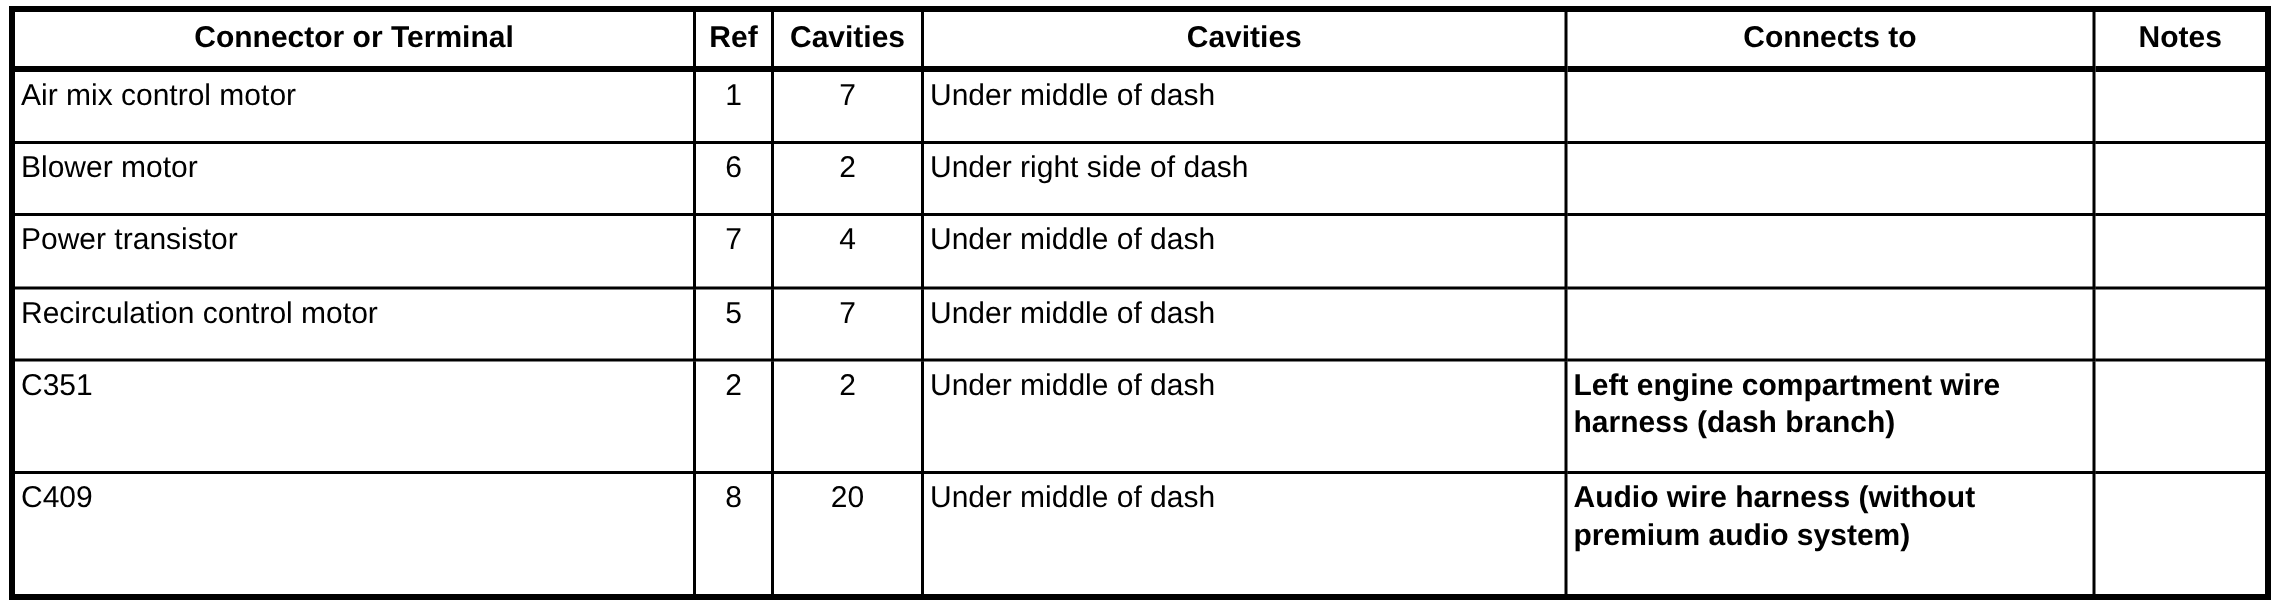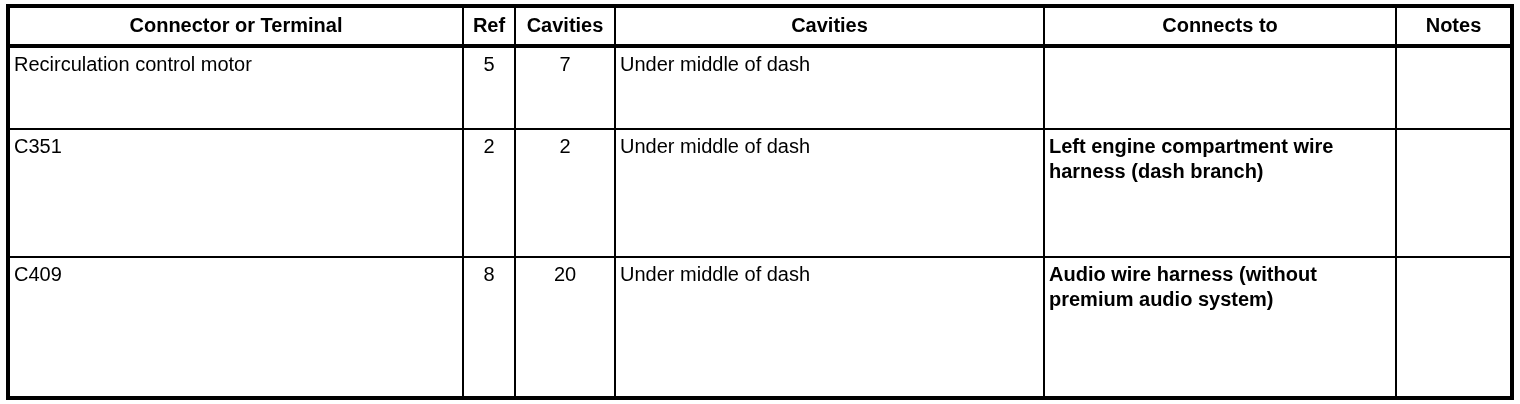--- a/index.html
+++ b/index.html
@@ -109,20 +109,44 @@
         <th>Connector or Terminal</th>
         <th>Ref</th>
         <th>Cavities</th>
         <th>Cavities</th>
         <th>Connects to</th>
         <th>Notes</th>
       </tr>
     </thead>
     <tbody>
       <tr>
+        <td>Air mix control motor</td>
+        <td class="num">1</td>
+        <td class="num">7</td>
+        <td>Under middle of dash</td>
+        <td></td>
+        <td></td>
+      </tr>
+      <tr>
+        <td>Blower motor</td>
+        <td class="num">6</td>
+        <td class="num">2</td>
+        <td>Under right side of dash</td>
+        <td></td>
+        <td></td>
+      </tr>
+      <tr>
+        <td>Power transistor</td>
+        <td class="num">7</td>
+        <td class="num">4</td>
+        <td>Under middle of dash</td>
+        <td></td>
+        <td></td>
+      </tr>
+      <tr>
         <td>Recirculation control motor</td>
         <td class="num">5</td>
         <td class="num">7</td>
         <td>Under middle of dash</td>
         <td></td>
         <td></td>
       </tr>
       <tr class="tall">
         <td>C351</td>
         <td class="num">2</td>

